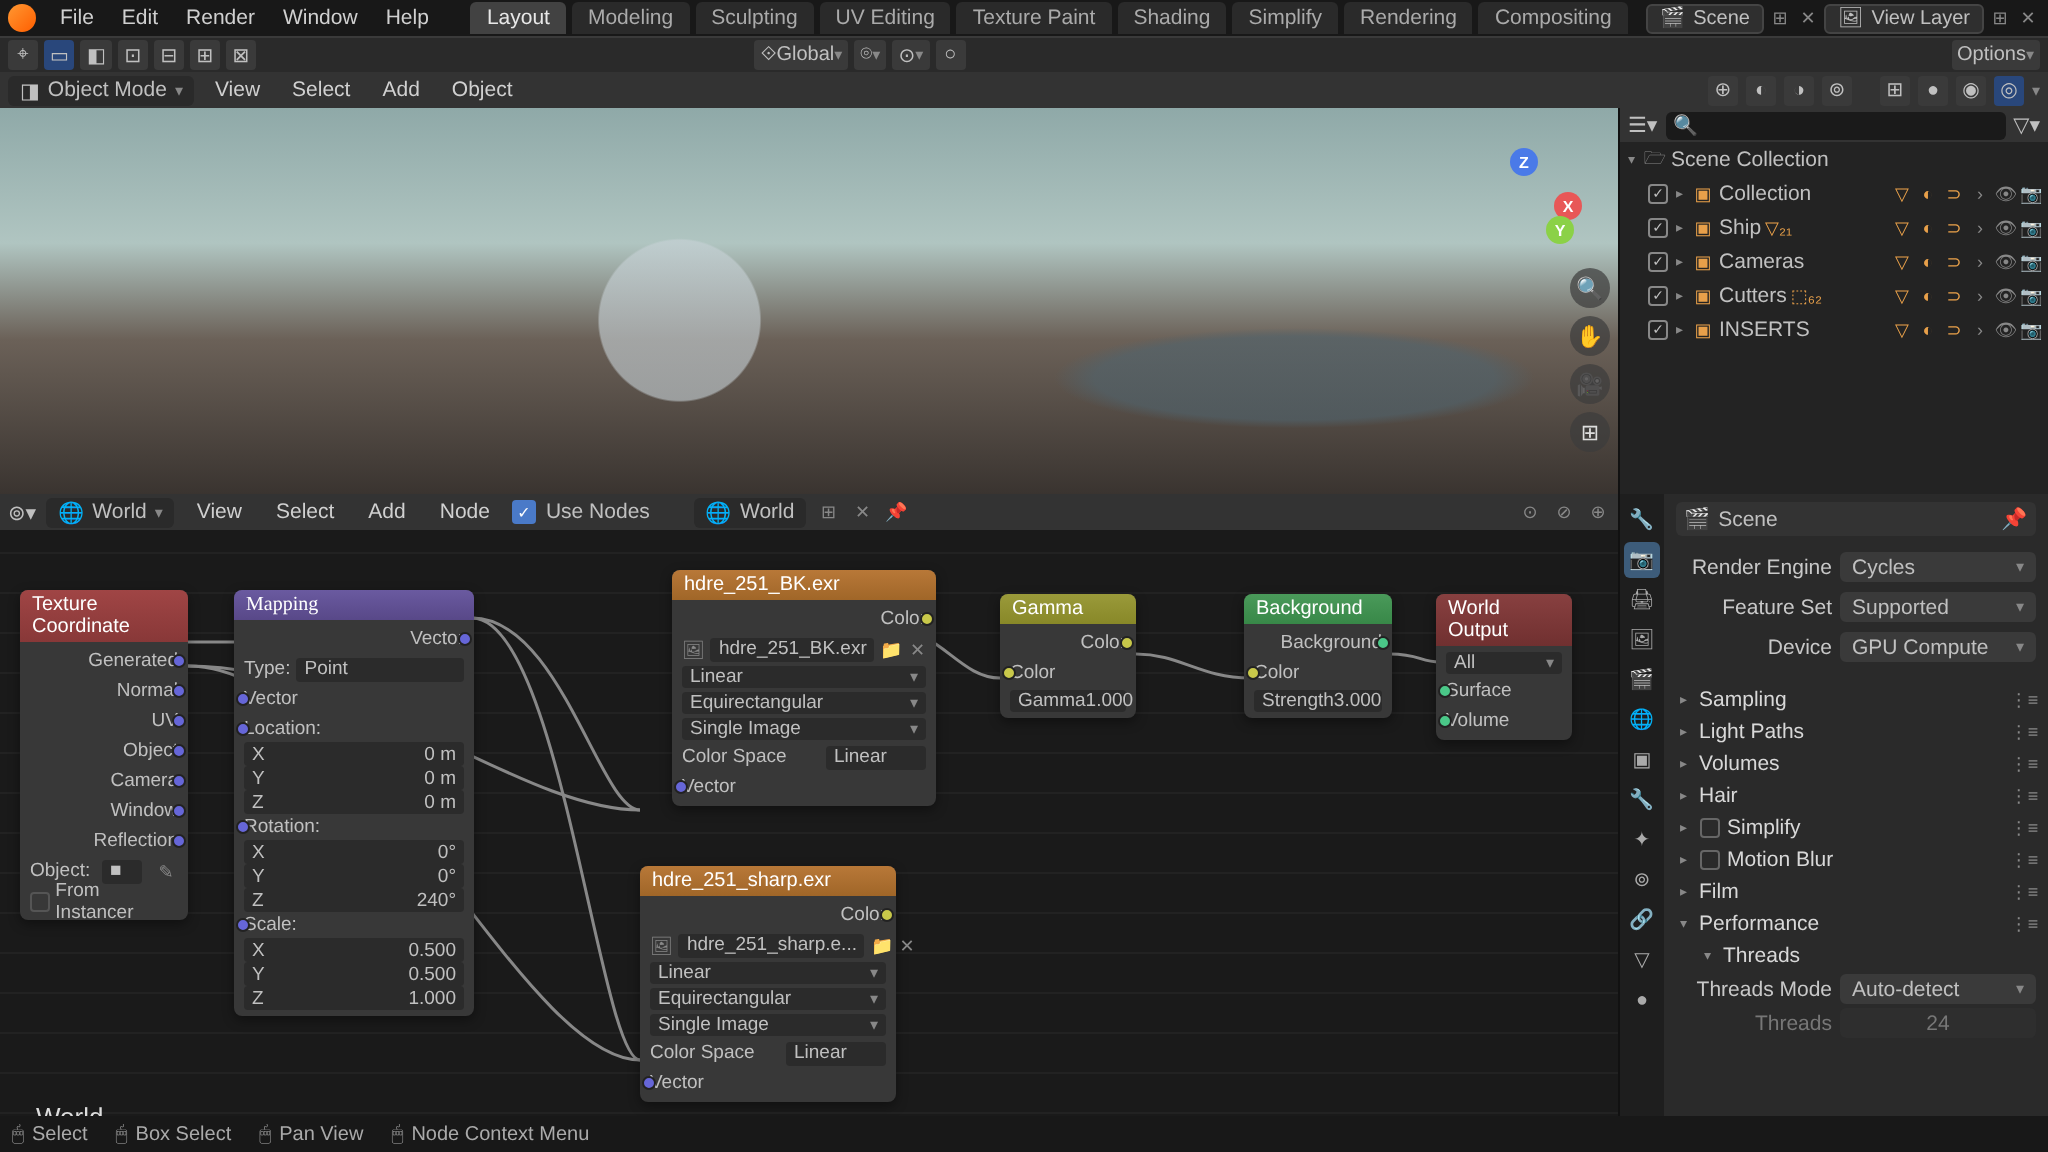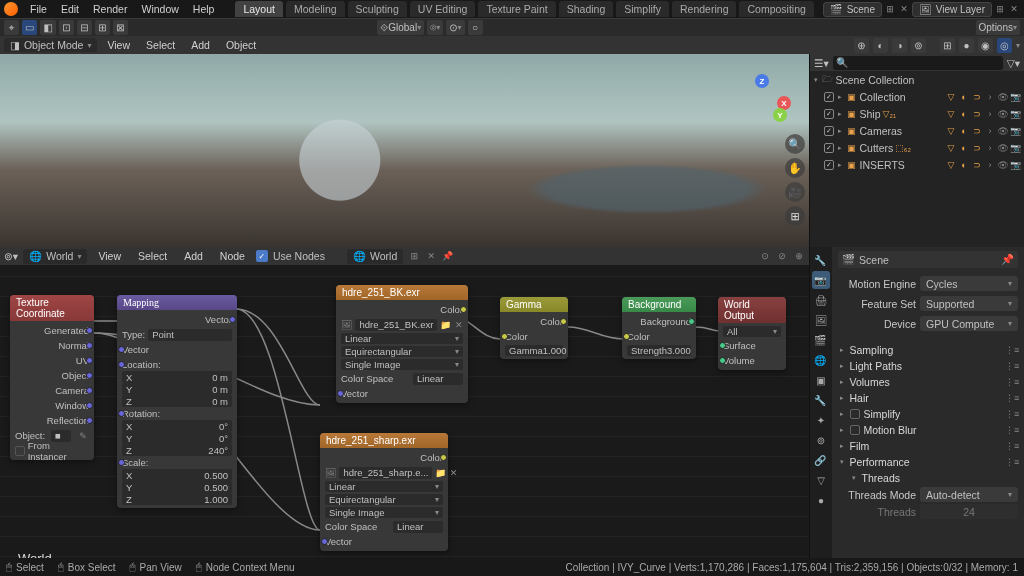--- a/index.html
+++ b/index.html
@@ -585,21 +585,21 @@
       <div class="prop-tab">▽</div>
       <div class="prop-tab">●</div>
     </div>
     <div class="prop-body">
       <div class="prop-head">
           <span>🎬</span>
           <span>Scene</span>
           <span style="margin-left:auto">📌</span>
         </div>
       <div class="prop-row">
-          <span class="prop-label">Motion Engine</span>
+          <span class="prop-label">Render Engine</span>
           <div class="prop-val">
             <span>Cycles</span>
             <span class="dd">▾</span>
           </div>
         </div>
       <div class="prop-row">
           <span class="prop-label">Feature Set</span>
           <div class="prop-val">
             <span>Supported</span>
             <span class="dd">▾</span>
@@ -676,14 +676,13 @@
   </div>
 
 </div>
 
 <div class="statusbar">
   <span class="sb-item">🖱 <span>Select</span></span>
   <span class="sb-item">🖱 <span>Box Select</span></span>
   <span class="sb-item">🖱 <span>Pan View</span></span>
   <span class="sb-item">🖱 <span>Node Context Menu</span></span>
   <div style="flex:1"></div>
-  <span>Collection | IVY_Curve | Verts:1,170,286 | Faces:1,175,604 | Tris:2,359,156 | Objects:0/32 | Memory: 1</span>
 </div>
 
 </body></html>

